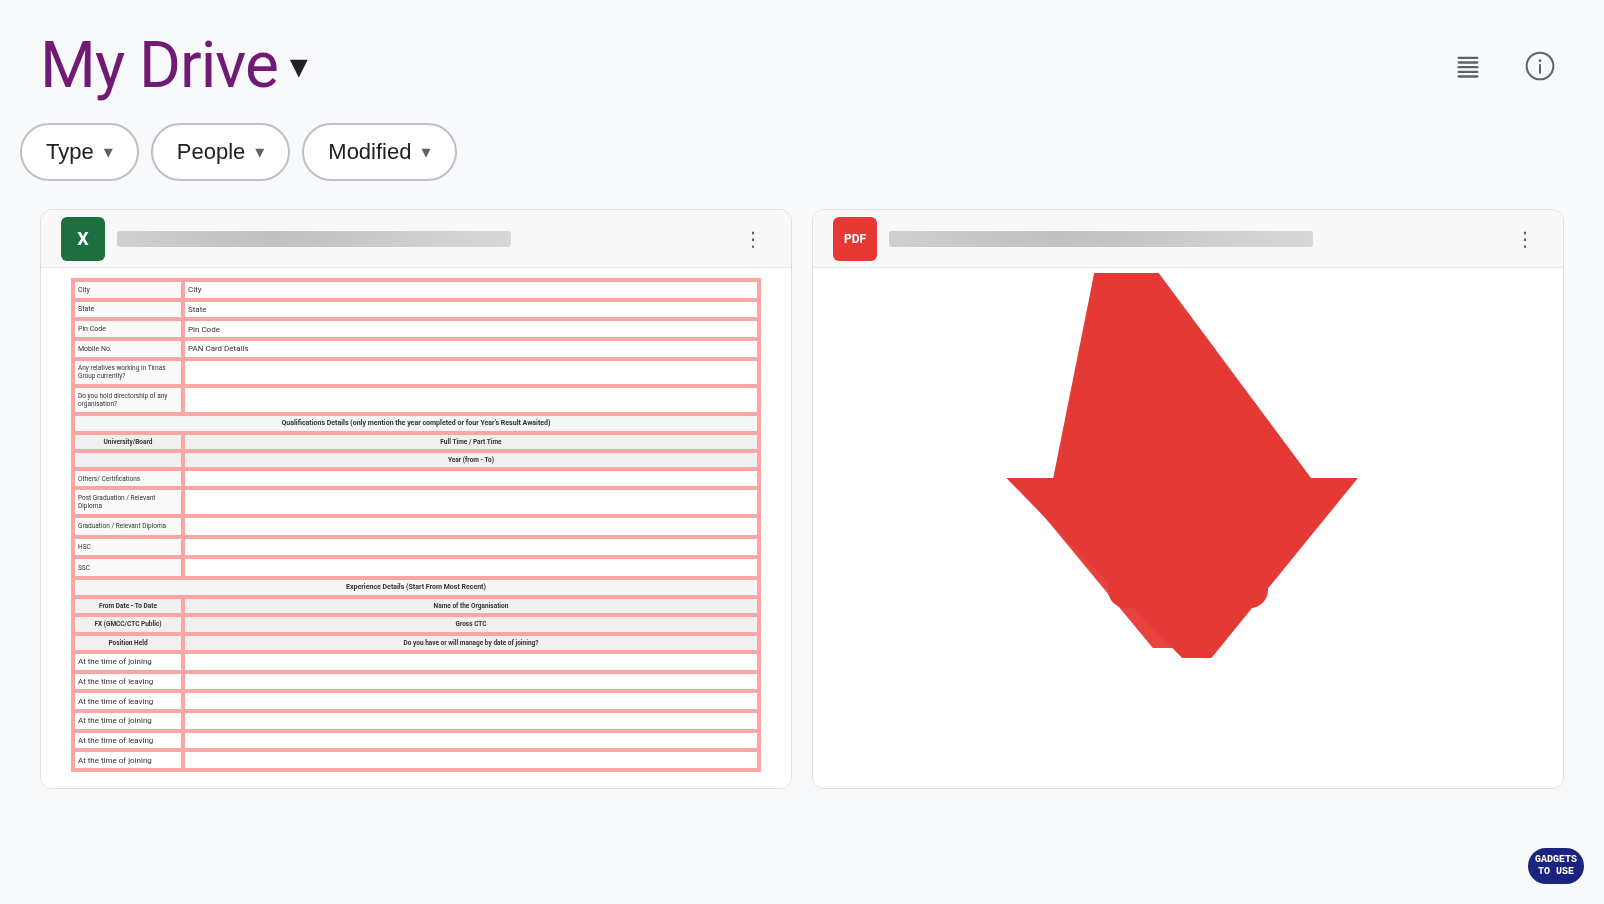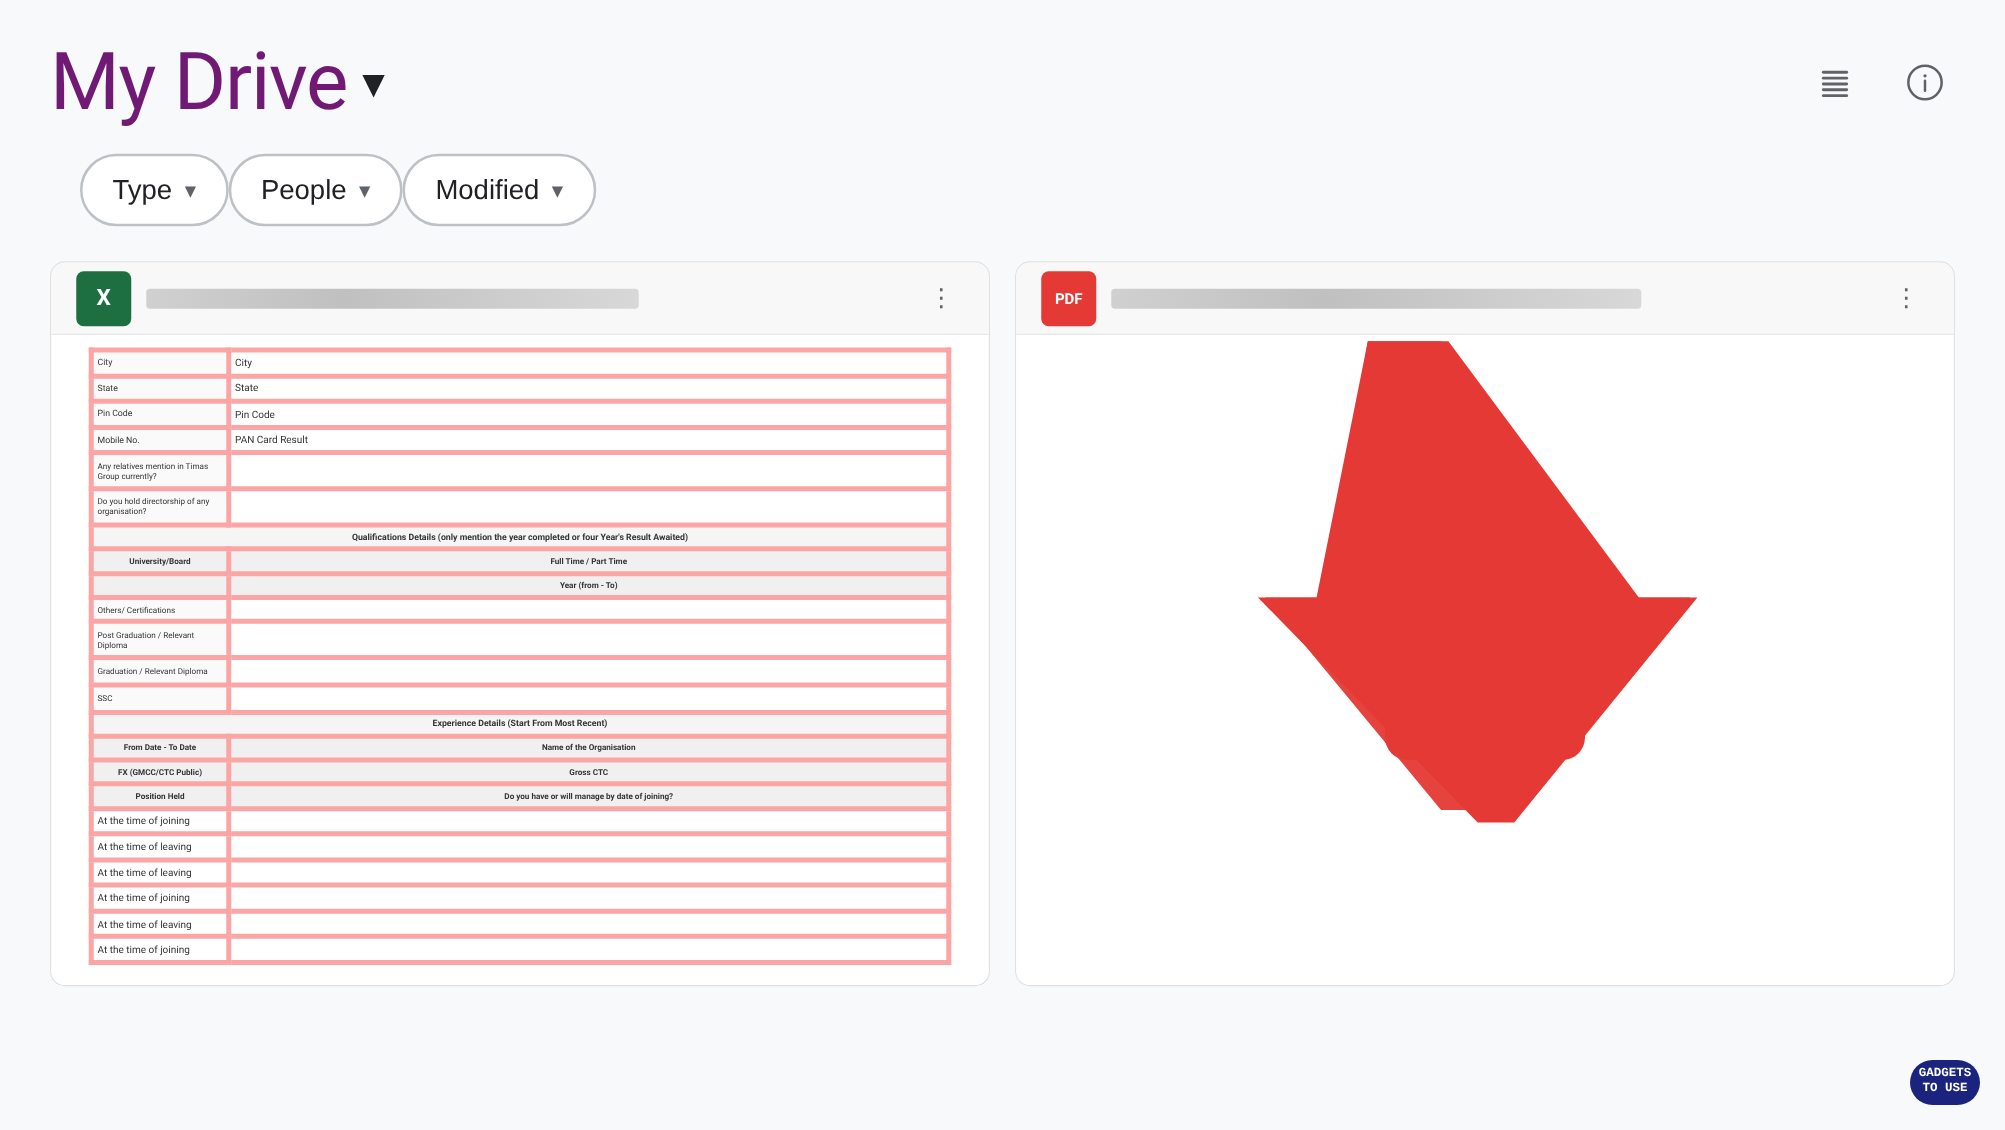--- a/index.html
+++ b/index.html
@@ -53,22 +53,22 @@
       cursor: pointer;
       display: flex;
       align-items: center;
       justify-content: center;
       border-radius: 50%;
     }
 
     .filter-bar {
       display: flex;
       align-items: center;
-      gap: 0;
-      padding: 0 40px 28px 64px;
+      gap: 12px;
+      padding: 0 40px 28px 20px;
     }
 
     .filter-btn {
       display: flex;
       align-items: center;
       gap: 10px;
       padding: 14px 24px;
       border: 2px solid #bdc1c6;
       border-radius: 50px;
       background: #fff;
@@ -314,24 +314,24 @@
           <tr>
             <td class="label-col">State</td>
             <td class="value-col">State</td>
           </tr>
           <tr>
             <td class="label-col">Pin Code</td>
             <td class="value-col">Pin Code</td>
           </tr>
           <tr>
             <td class="label-col">Mobile No.</td>
-            <td class="value-col">PAN Card Result</td>
-          </tr>
-          <tr>
-            <td class="label-col" style="height:22px;font-size:6.5px;">Any relatives mention in Timas Group currently?</td>
+            <td class="value-col">PAN Card Details</td>
+          </tr>
+          <tr>
+            <td class="label-col" style="height:22px;font-size:6.5px;">Any relatives working in Timas Group currently?</td>
             <td class="value-col"></td>
           </tr>
           <tr>
             <td class="label-col" style="height:22px;font-size:6.5px;">Do you hold directorship of any organisation?</td>
             <td class="value-col"></td>
           </tr>
           <tr class="section-row">
             <td colspan="2">Qualifications Details (only mention the year completed or four Year's Result Awaited)</td>
           </tr>
           <tr class="header-row">
@@ -345,20 +345,24 @@
           <tr>
             <td class="label-col" style="font-size:6.5px;">Others/ Certifications</td>
             <td class="value-col"></td>
           </tr>
           <tr style="height:18px;">
             <td class="label-col" style="font-size:6.5px;">Post Graduation / Relevant Diploma</td>
             <td class="value-col"></td>
           </tr>
           <tr style="height:18px;">
             <td class="label-col" style="font-size:6.5px;">Graduation / Relevant Diploma</td>
+            <td class="value-col"></td>
+          </tr>
+          <tr style="height:18px;">
+            <td class="label-col" style="font-size:6.5px;">HSC</td>
             <td class="value-col"></td>
           </tr>
           <tr style="height:18px;">
             <td class="label-col" style="font-size:6.5px;margin-left:12px;">SSC</td>
             <td class="value-col"></td>
           </tr>
           <tr class="section-row">
             <td colspan="2">Experience Details (Start From Most Recent)</td>
           </tr>
           <tr class="header-row">

